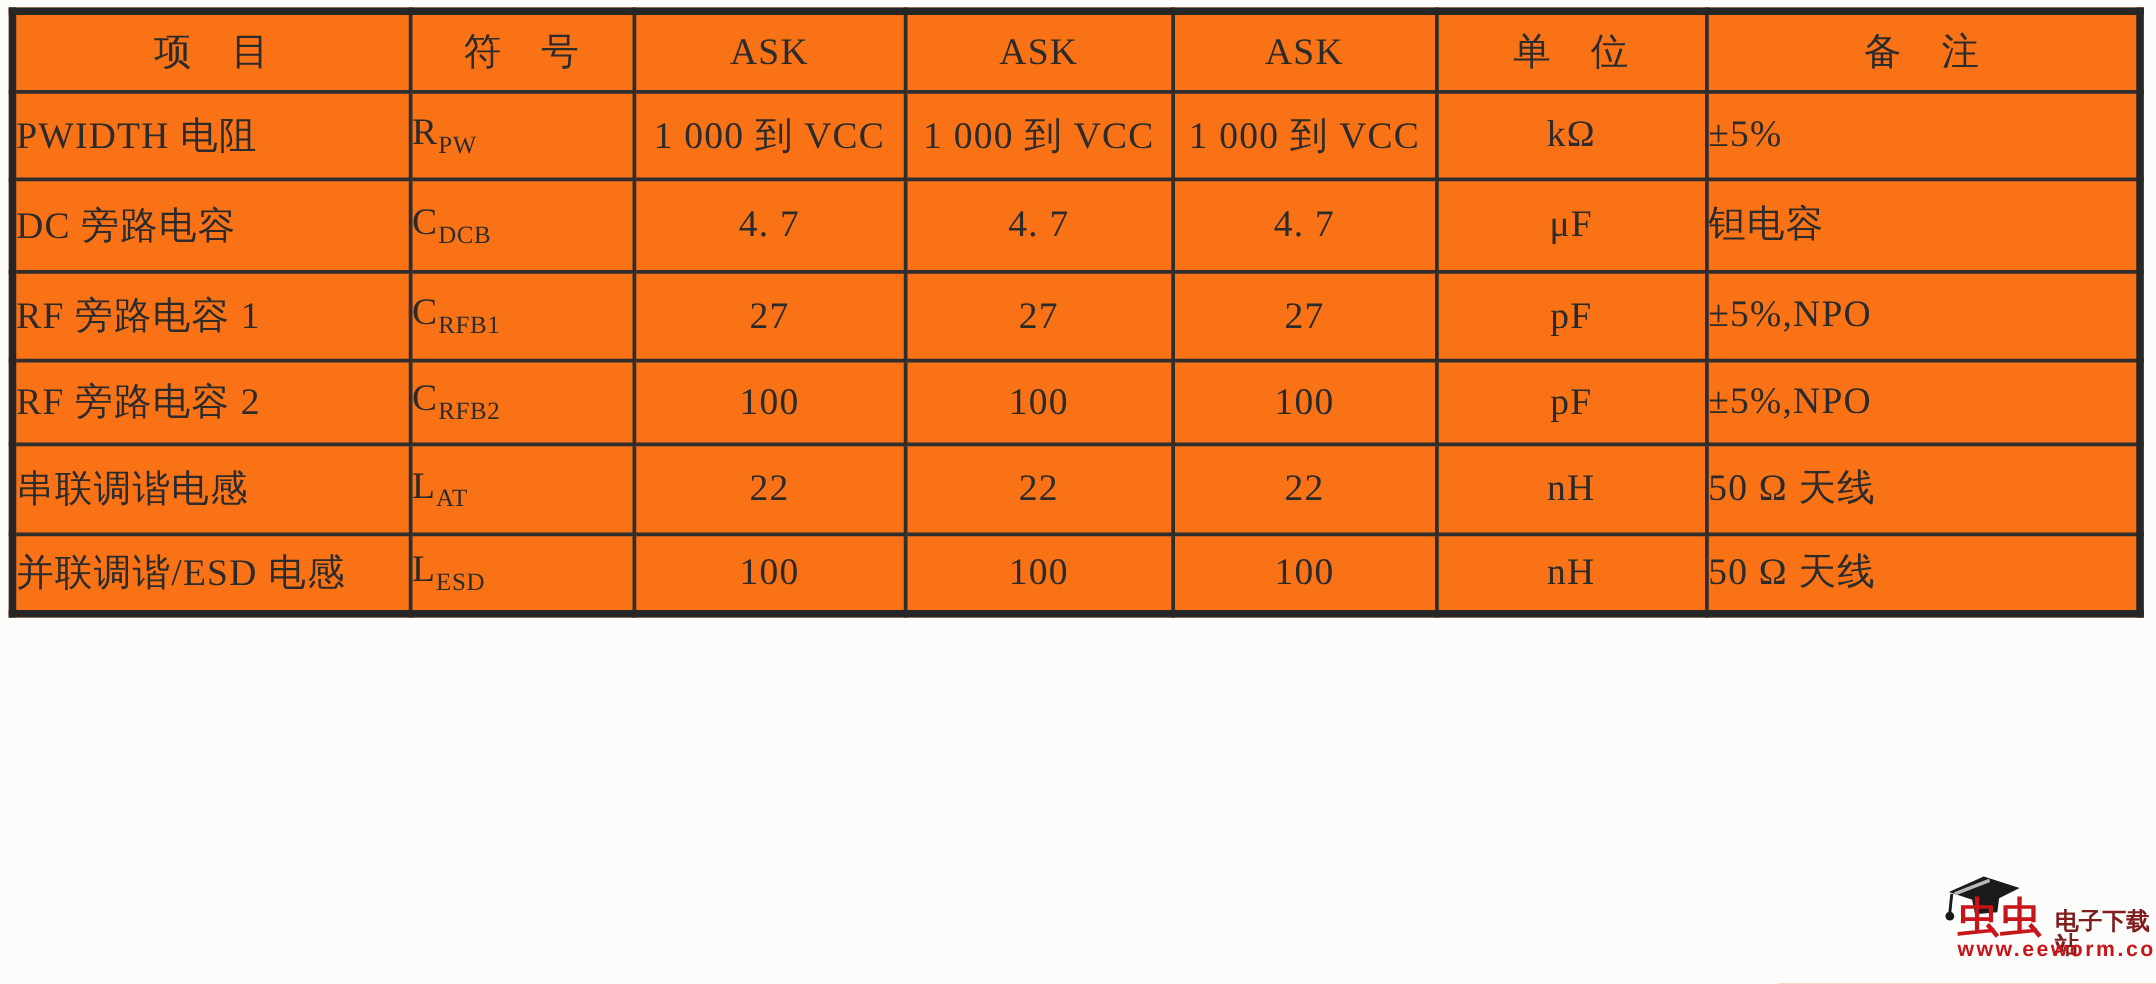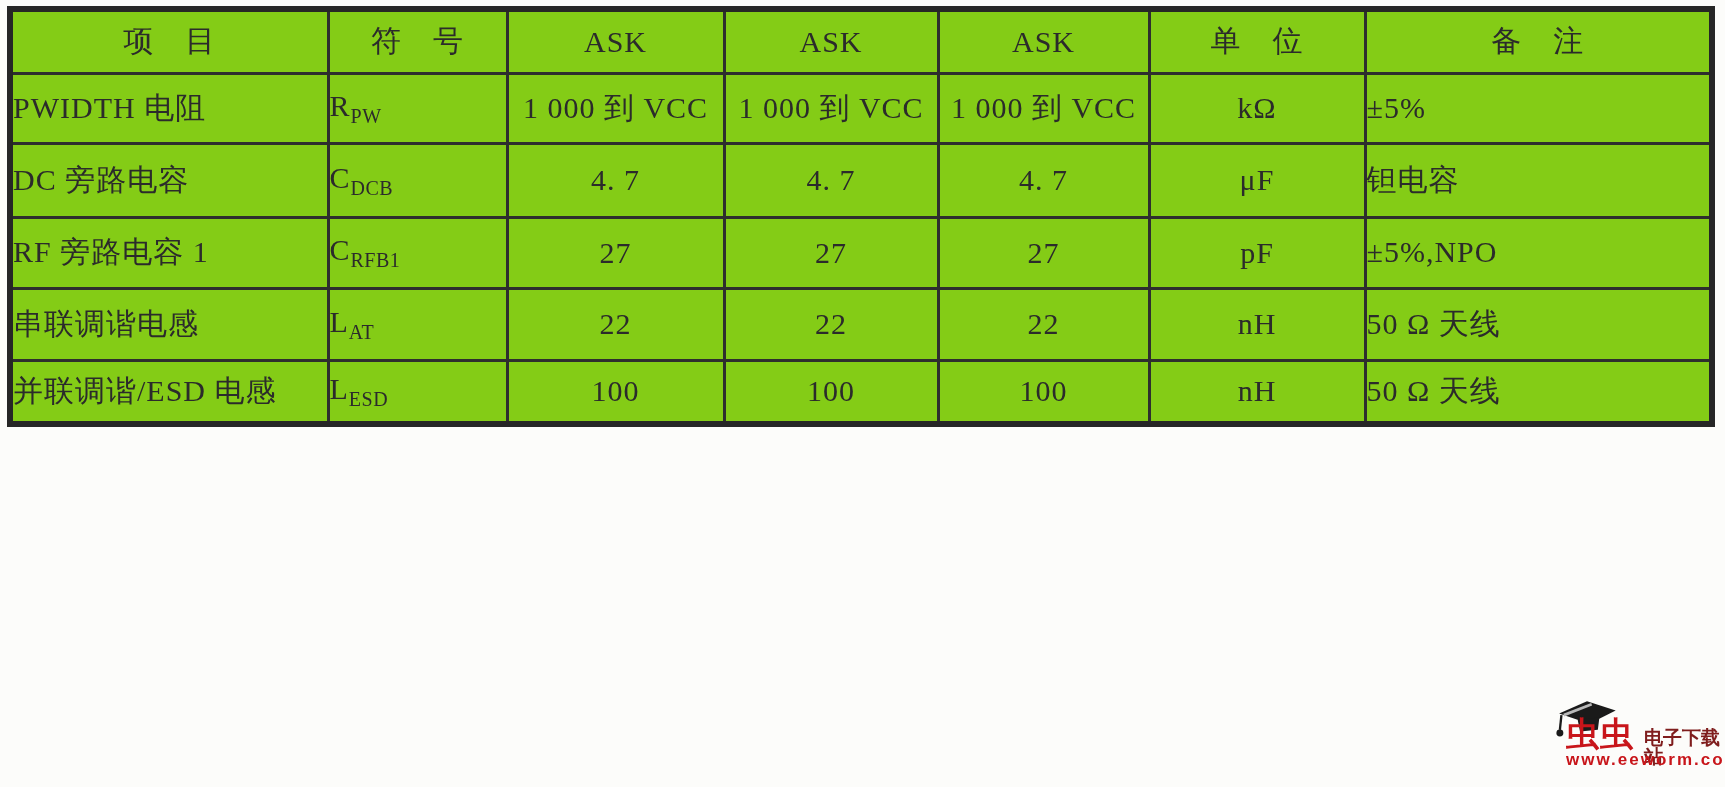--- a/index.html
+++ b/index.html
@@ -7,21 +7,21 @@
     width:1725px;height:787px;position:relative;overflow:hidden;
     background:#fcfcfa;
     font-family:"Liberation Serif","DejaVu Serif",serif;
     color:#2b2b2b;
   }
   .scan{position:absolute;inset:0;}
   table.comp{
     position:absolute;left:7px;top:6px;
     border-collapse:collapse;table-layout:fixed;
     width:1708px;
-    background:#84cc16;
+    background:#f97316;
     font-family:Liberation Serif, serif;
   }
   table.comp{border:6px solid #262626;}
   table.comp th, table.comp td{
     border:3px solid #2e2e2e;
     font-size:30px;
     font-weight:normal;
     vertical-align:middle;
     padding:0;
     letter-spacing:1px;
@@ -102,20 +102,29 @@
       </tr>
       <tr style="height:71px">
         <td class="c-item">RF 旁路电容 1</td>
         <td class="c-sym"><span>C</span><sub>RFB1</sub></td>
         <td class="c-val">27</td>
         <td class="c-val">27</td>
         <td class="c-val">27</td>
         <td class="c-unit">pF</td>
         <td class="c-rem">±5%,NPO</td>
       </tr>
+      <tr style="height:67px">
+        <td class="c-item">RF 旁路电容 2</td>
+        <td class="c-sym"><span>C</span><sub>RFB2</sub></td>
+        <td class="c-val">100</td>
+        <td class="c-val">100</td>
+        <td class="c-val">100</td>
+        <td class="c-unit">pF</td>
+        <td class="c-rem">±5%,NPO</td>
+      </tr>
       <tr style="height:72px">
         <td class="c-item">串联调谐电感</td>
         <td class="c-sym"><span>L</span><sub>AT</sub></td>
         <td class="c-val">22</td>
         <td class="c-val">22</td>
         <td class="c-val">22</td>
         <td class="c-unit">nH</td>
         <td class="c-rem">50 Ω 天线</td>
       </tr>
       <tr style="height:64px">

